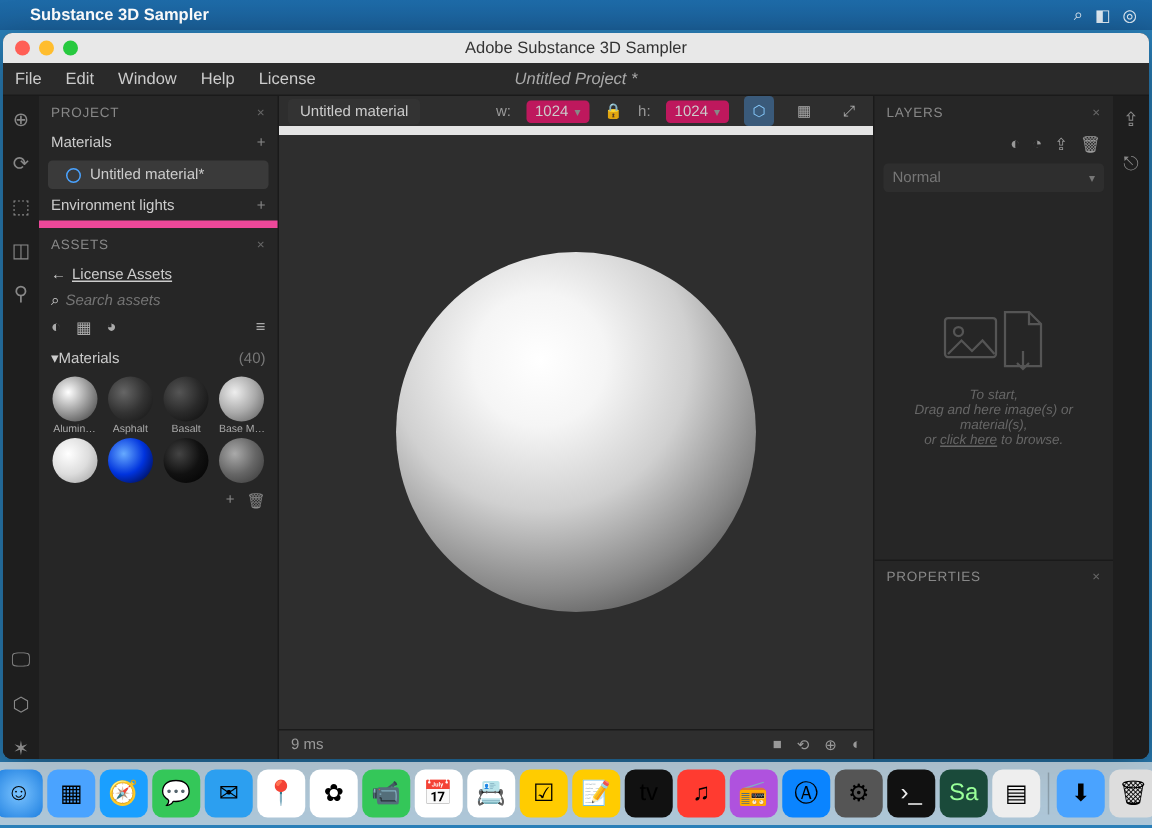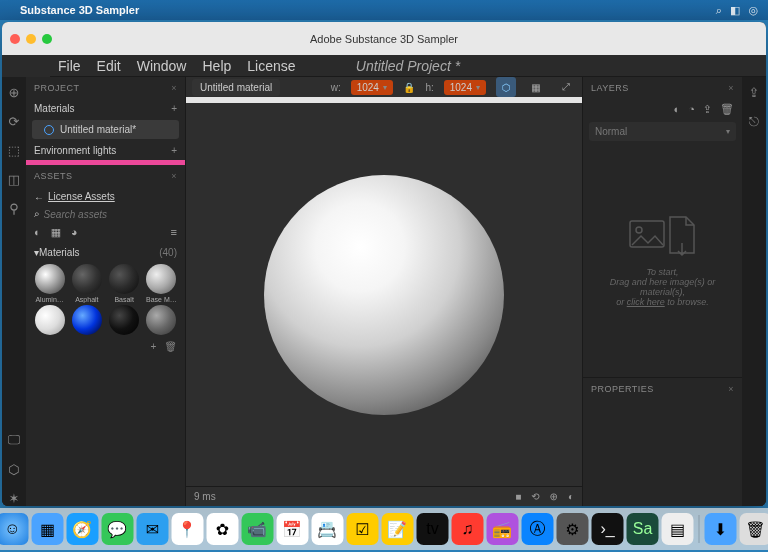--- a/index.html
+++ b/index.html
@@ -3,26 +3,26 @@
 <meta charset="utf-8">
 <style>
 * { margin:0; padding:0; box-sizing:border-box; font-family:-apple-system,BlinkMacSystemFont,sans-serif; }
 body { width:768px; height:552px; background:#2a7fb8; overflow:hidden; position:relative; }
 .menubar { height:20px; background:linear-gradient(#1e6ba8,#1a5f98); display:flex; align-items:center; padding:0 10px; color:#fff; font-size:11px; font-weight:500; }
 .menubar .apple { margin-right:10px; }
 .menubar .app-name { font-weight:600; }
 .menubar .right-icons { margin-left:auto; display:flex; gap:8px; }
 .menubar .right-icons span { opacity:.85; }
 .window { position:absolute; top:22px; left:2px; right:2px; bottom:46px; background:#2a2a2a; border-radius:6px; overflow:hidden; box-shadow:0 10px 30px rgba(0,0,0,.4); display:flex; flex-direction:column; }
-.titlebar { height:33px; background:#e8e8e8; display:flex; align-items:center; padding:0 8px; position:relative; }
+.titlebar { height:20px; background:#e8e8e8; display:flex; align-items:center; padding:0 8px; position:relative; }
 .traffic { display:flex; gap:6px; }
 .traffic div { width:10px; height:10px; border-radius:50%; }
 .tl-close{background:#ff5f56}.tl-min{background:#ffbd2e}.tl-max{background:#27c93f}
 .titlebar .title { position:absolute; left:50%; transform:translateX(-50%); font-size:11px; color:#333; font-weight:500; }
-.menurow { height:22px; background:#2a2a2a; display:flex; align-items:center; padding:0 8px; color:#ccc; font-size:14px; border-bottom:1px solid #1a1a1a; position:relative;margin-left:48px; }
+.menurow { height:22px; background:#2a2a2a; display:flex; align-items:center; padding:0 8px; color:#ccc; font-size:11px; border-bottom:1px solid #1a1a1a; position:relative; }
 .menurow .m-item { margin-right:16px; cursor:pointer; }
 .menurow .proj-title { position:absolute; left:50%; transform:translateX(-50%); font-style:italic; color:#aaa; }
 .body { flex:1; display:flex; background:#262626; min-height:0; }
 .left-rail,.right-rail { width:24px; background:#1e1e1e; display:flex; flex-direction:column; align-items:center; padding-top:8px; gap:14px; color:#888; font-size:13px; }
 .left-rail .spacer { flex:1; }
 .sidebar { width:160px; background:#262626; display:flex; flex-direction:column; color:#ccc; font-size:10px; border-right:1px solid #1a1a1a; }
 .panel-head { height:22px; display:flex; align-items:center; padding:0 8px; color:#888; font-size:9px; letter-spacing:.5px; text-transform:uppercase; }
 .panel-head .x { margin-left:auto; color:#666; }
 .sidebar .sec { padding:4px 8px; display:flex; align-items:center; }
 .sidebar .sec .plus { margin-left:auto; color:#888; }
@@ -47,21 +47,21 @@
 .s-wht{background:radial-gradient(circle at 35% 35%,#fff,#ddd,#999)}
 .s-blu{background:radial-gradient(circle at 35% 35%,#6af,#03d,#002)}
 .s-blk{background:radial-gradient(circle at 35% 35%,#444,#111,#000)}
 .s-gry{background:radial-gradient(circle at 35% 35%,#aaa,#666,#333)}
 .sidebar-foot { padding:4px 8px; display:flex; gap:8px; color:#888; justify-content:flex-end; }
 .center { flex:1; display:flex; flex-direction:column; background:#2e2e2e; min-width:0; }
 .toolbar { height:26px; display:flex; align-items:center; padding:0 6px; gap:10px; border-bottom:6px solid #e5e5e5; font-size:10px; color:#ccc; }
 .tb-mat { background:#333; padding:3px 8px; border-radius:3px; flex:0 0 auto; }
 .toolbar .flex{flex:1}
 .dim-label{color:#999}
-.dim-sel{background:#c2410c;padding:2px 6px;border-radius:3px;display:flex;align-items:center;gap:4px;}
+.dim-sel{background:#be185d;padding:2px 6px;border-radius:3px;display:flex;align-items:center;gap:4px;}
 .dim-sel::after{content:"▾";font-size:8px;color:#888}
 .tb-icon{width:20px;height:20px;display:flex;align-items:center;justify-content:center;color:#aaa;border-radius:3px}
 .tb-icon.active{background:#3a5a7a;color:#8cf}
 .viewport { flex:1; position:relative; background:#2e2e2e; display:flex; align-items:center; justify-content:center; }
 .preview-sphere { width:240px; height:240px; border-radius:50%; background:radial-gradient(circle at 40% 30%,#fff 0%,#f5f5f5 20%,#d0d0d0 45%,#888 70%,#444 90%,#222 100%); }
 .statusbar { height:20px; display:flex; align-items:center; padding:0 8px; gap:10px; font-size:10px; color:#999; border-top:1px solid #1a1a1a; }
 .statusbar .flex{flex:1}
 .right-side { width:160px; background:#262626; display:flex; flex-direction:column; border-left:1px solid #1a1a1a; }
 .layer-icons { display:flex; gap:8px; padding:4px 8px; justify-content:flex-end; color:#999; font-size:11px; }
 .blend-sel { margin:2px 6px; padding:4px 6px; background:#2e2e2e; border-radius:3px; font-size:10px; color:#777; display:flex; align-items:center; }

